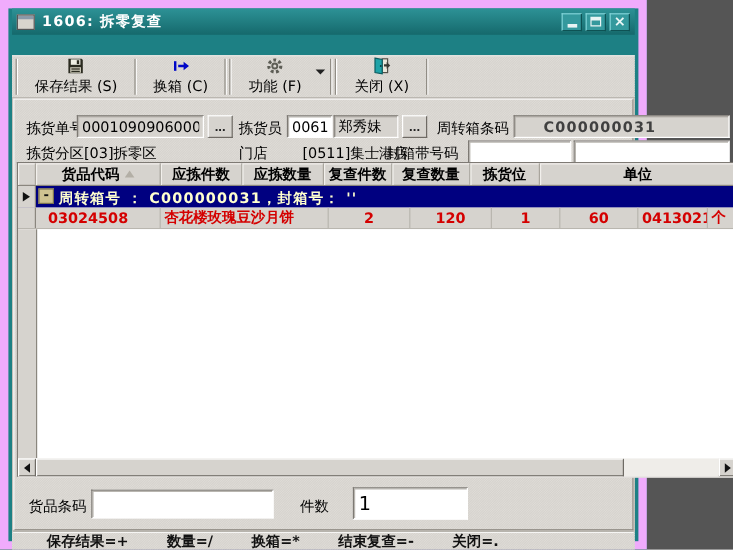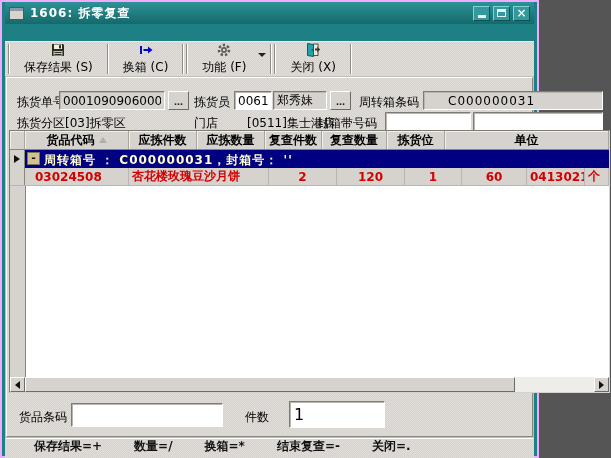--- a/index.html
+++ b/index.html
@@ -2,21 +2,21 @@
 <html><head>
 <meta charset="utf-8">
 <style>
   * { margin:0; padding:0; box-sizing:border-box; }
   html,body { font-family:"DejaVu Sans", sans-serif; }
   body { background:#555; }
 
   .window{
     position:relative; width:539px; height:458px;
     background:#1d8084; padding:0 3px 3px;
-    border:2px solid #f0abfc;
+    border:7px solid #f0abfc;
   }
   
   .titlebar{
     height:22px; display:flex; align-items:center;
     background:linear-gradient(180deg,#2d9296 0%, #1d8084 55%, #136а6d 100%);
     background:linear-gradient(180deg,#2d9296, #15696c);
     color:#fff; padding:0 4px; gap:6px;
   }
   .app-icon{ width:15px; height:13px; position:relative; background:#d8d4cc; border:1px solid #555; box-shadow:inset 0 3px 0 #8a99a8; }
   .title-text{ font-size:12px; font-weight:bold; letter-spacing:1px; flex:1; }
@@ -75,21 +75,21 @@
     outline:1px solid #c2bfb8;
   }
   .flabel{ position:absolute; font-size:12px; color:#000; white-space:nowrap; }
   .fvalue{ position:absolute; font-size:12px; color:#000; white-space:nowrap; }
   .tbox{
     position:absolute; height:19px; font-family:"DejaVu Sans",sans-serif; font-size:12px; padding:0 3px;
     border:1px solid; border-color:#7e7a74 #fff #fff #7e7a74; box-shadow:inset 1px 1px 0 #b9b6b0;
   }
   .tbox.grey{ background:#d6d3ce; }
   .tbox.white{ background:#fff; }
-  .tbox.redval{ color:#000000; font-weight:normal; letter-spacing:1px;padding-left:24px; }
+  .tbox.redval{ color:#404040; font-weight:bold; letter-spacing:1px;padding-left:24px; }
   .browse-btn{
     position:absolute; width:21px; height:19px; font-size:11px; line-height:9px;
     background:#d6d3ce; border:1px solid; border-color:#fff #6e6a64 #6e6a64 #fff;
     text-align:center; cursor:pointer; padding-top:2px; font-weight:bold; color:#222;
   }
 
   
   .grid{
     position:absolute; left:2px; top:52px; width:601px; height:263px;
     background:#fff; border:1px solid; border-color:#7e7a74 #d6d3ce #d6d3ce #7e7a74;

